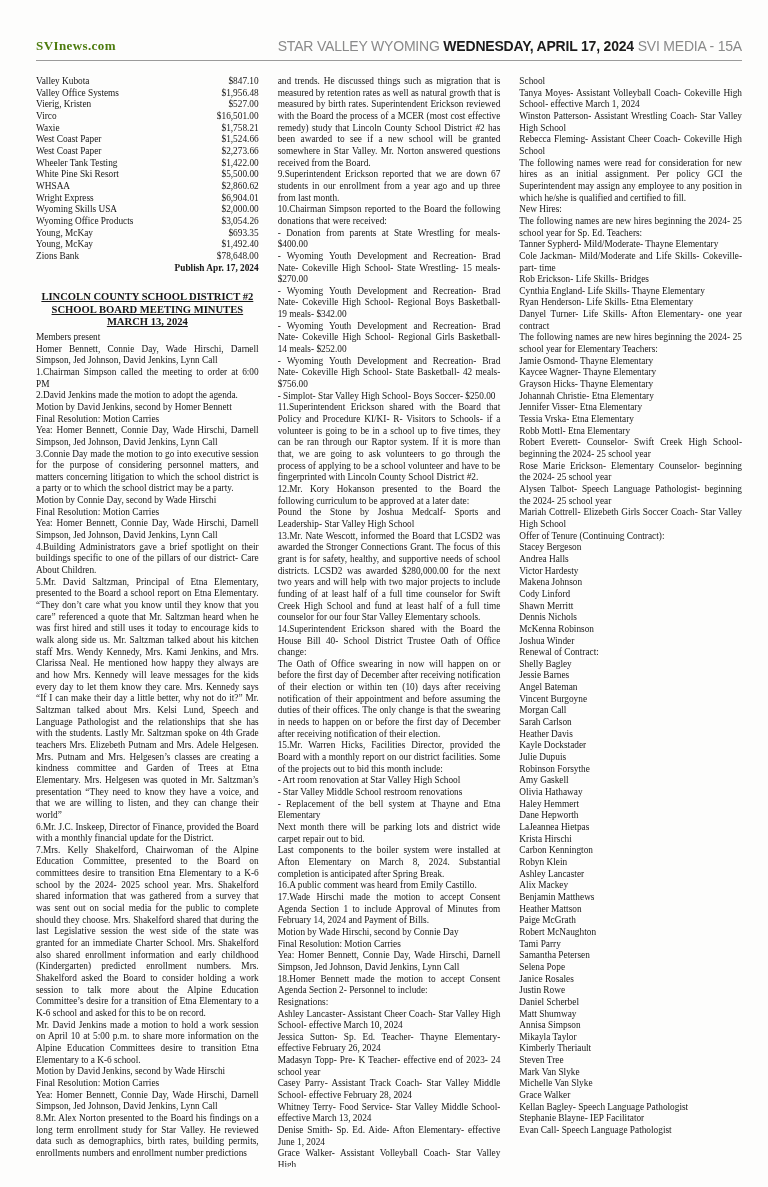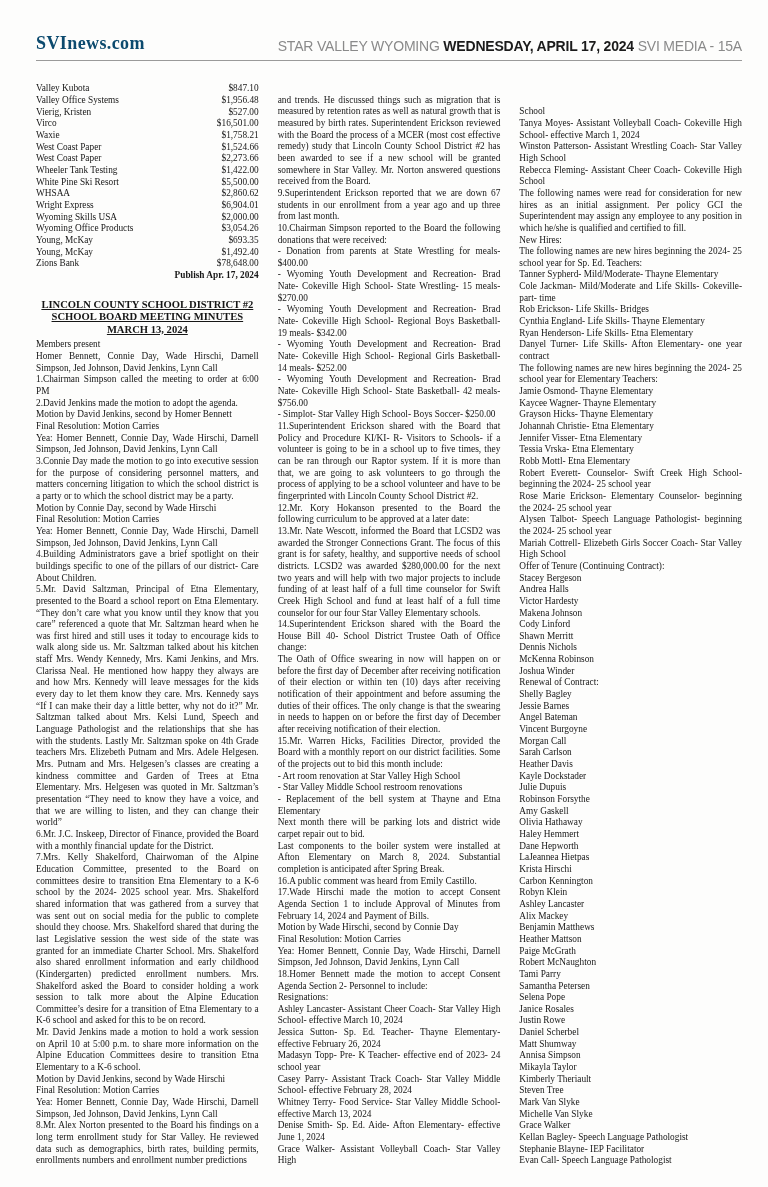--- a/index.html
+++ b/index.html
@@ -10,31 +10,31 @@
   }
   
   .hdr {
     position:absolute; top:28px; left:36px; right:26px; height:26px;
     border-bottom:1.5px solid #9a9a9a;
     display:flex; justify-content:space-between; align-items:flex-end;
     padding-bottom:6px;
   }
   .masthead {
     font-family:"Liberation Serif", serif; font-weight:bold;
-    font-size:18px; letter-spacing:.4px; color:#0c4a6e;
+    font-size:13px; letter-spacing:.4px; color:#4d7c0f;
   }
   .hdr-right {
     font-family:"Liberation Sans", sans-serif; font-size:14px;
     letter-spacing:-0.2px; color:#8a8a8a; white-space:nowrap;
   }
   .hdr-right .date { color:#1b1b1b; font-weight:bold; }
   
   .columns {
     position:absolute; top:76px; left:36px; right:26px; bottom:20px;
-    display:flex; gap:19px; overflow:hidden;align-items:flex-end;
+    display:flex; gap:19px; overflow:hidden;
   }
   .col { flex:1 1 0; min-width:0; font-size:9.3px; line-height:11.65px; }
   .col p { margin:0; text-align:justify; }
   
   .pay-row { display:flex; justify-content:space-between; }
   .pay-vendor { white-space:nowrap; }
   .pay-amount { white-space:nowrap; text-align:right; }
   .publish { text-align:right; font-weight:bold; }
   
   .minutes-title { margin:17px 0 3px 0; text-align:center; font-weight:bold; font-size:10.6px; line-height:12.6px;text-decoration:underline; }
@@ -155,20 +155,21 @@
           <p>9.Superintendent Erickson reported that we are down 67 students in our enrollment from a year ago and up three from last month.</p>
           <p>10.Chairman Simpson reported to the Board the following donations that were received:</p>
           <p>- Donation from parents at State Wrestling for meals- $400.00</p>
           <p>- Wyoming Youth Development and Recreation- Brad Nate- Cokeville High School- State  Wrestling- 15 meals- $270.00</p>
           <p>- Wyoming Youth Development and Recreation- Brad Nate- Cokeville High School- Regional Boys Basketball- 19 meals- $342.00</p>
           <p>- Wyoming Youth Development and Recreation- Brad Nate- Cokeville High School- Regional Girls Basketball- 14 meals- $252.00</p>
           <p>- Wyoming Youth Development and Recreation- Brad Nate- Cokeville High School- State Basketball- 42 meals- $756.00</p>
           <p>- Simplot- Star Valley High School- Boys Soccer- $250.00</p>
           <p>11.Superintendent Erickson shared with the Board that Policy and Procedure KI/KI- R- Visitors to Schools- if a volunteer is going to be in a school up to five times, they can be ran through our Raptor system. If it is more than that, we are going to ask volunteers to go through the process of applying to be a school volunteer and have to be fingerprinted with Lincoln County School District #2.</p>
           <p>12.Mr. Kory Hokanson presented to the Board the following curriculum to be approved at a later date:</p>
+          <p>Pound the Stone by Joshua Medcalf- Sports and Leadership- Star Valley High School</p>
           <p>13.Mr. Nate Wescott, informed the Board that LCSD2 was awarded the Stronger Connections Grant. The focus of this grant is for safety, healthy, and supportive needs of school districts. LCSD2 was awarded $280,000.00 for the next two years and will help with two major projects to include funding of at least half of a full time counselor for Swift Creek High School and fund at least half of a full time counselor for our four Star Valley Elementary schools.</p>
           <p>14.Superintendent Erickson shared with the Board the House Bill 40- School District Trustee Oath of Office change:</p>
           <p>The Oath of Office swearing in now will happen on or before the first day of December after receiving notification of their election or within ten (10) days after receiving notification of their appointment and before assuming the duties of their offices. The only change is that the swearing in needs to happen on or before the first day of December after receiving notification of their election.</p>
           <p>15.Mr. Warren Hicks, Facilities Director, provided the Board with a monthly report on our district facilities. Some of the projects out to bid this month include:</p>
           <p>- Art room renovation at Star Valley High School</p>
           <p>- Star Valley Middle School restroom renovations</p>
           <p>- Replacement of the bell system at Thayne and Etna Elementary</p>
           <p>Next month there will be parking lots and district wide carpet repair out to bid.</p>
           <p>Last components to the boiler system were installed at Afton Elementary on March 8, 2024. Substantial completion is anticipated after Spring Break.</p>
           <p>16.A public comment was heard from Emily Castillo.</p>

